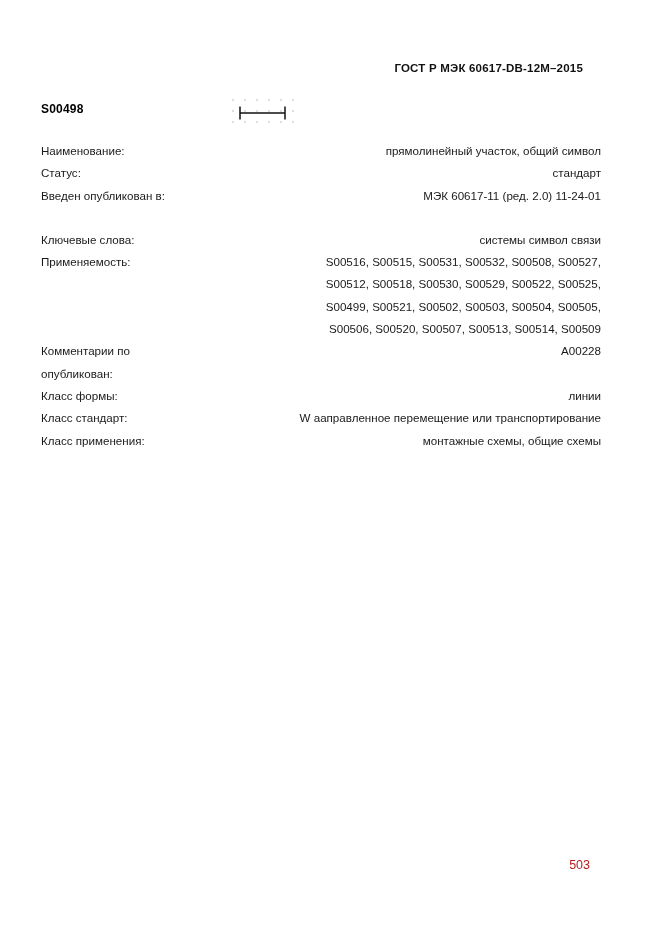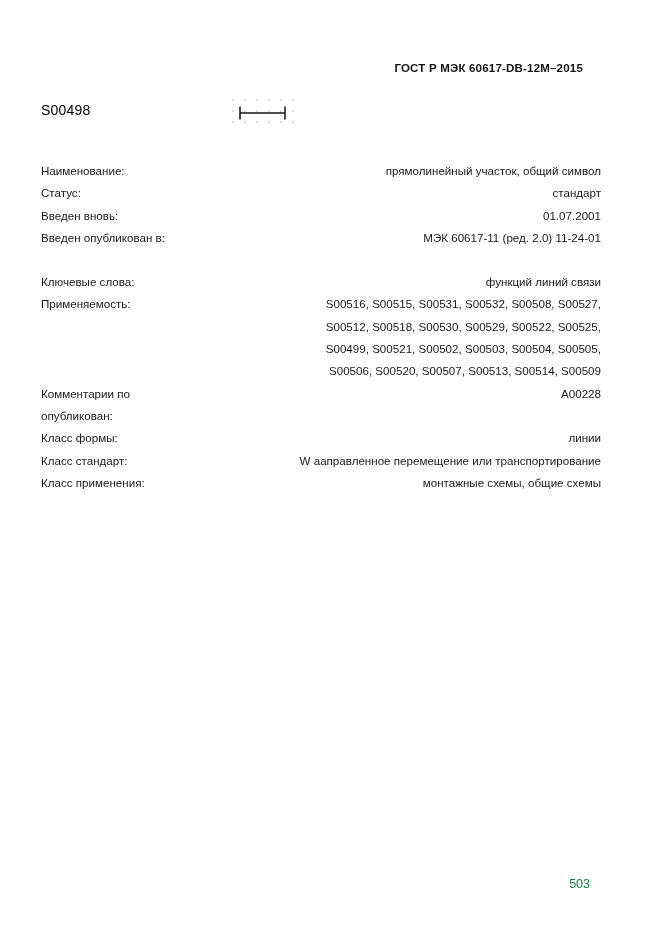--- a/index.html
+++ b/index.html
@@ -27,22 +27,22 @@
     letter-spacing: 0.2px;
     color: #111111;
     white-space: nowrap;
   }
 
   
   .symbol-id {
     position: absolute;
     left: 41px;
     top: 102px;
-    font-size: 14px;
-    font-weight: normal;
+    font-size: 12px;
+    font-weight: bold;
     letter-spacing: 0.2px;
     color: #000000;
   }
 
   
   .symbol-figure {
     position: absolute;
     left: 228px;
     top: 96px;
     width: 72px;
@@ -61,21 +61,20 @@
     position: absolute;
     inset: 0;
   }
 
   
   .fields {
     position: absolute;
     left: 41px;
     top: 140px;
     width: 560px;
-    margin-top: 20px;
   }
   .row {
     display: flex;
     align-items: flex-start;
     font-size: 11.6px;
     line-height: 22.3px;
   }
   .row .label {
     width: 152px;
     flex: 0 0 152px;
@@ -90,23 +89,23 @@
   }
   .row.gap-before {
     margin-top: 22px;
     gap: 40px;
   }
 
   
   .page-number {
     position: absolute;
     right: 71px;
-    bottom: 45px;
+    bottom: 64px;
     font-size: 12.5px;
-    color: #15803d;
+    color: #b91c1c;
   }
 </style>
 </head>
 <body>
 
 <div class="page">
 
   <div class="doc-header">ГОСТ Р МЭК 60617-DB-12M–2015</div>
 
   <div class="symbol-id">S00498</div>
@@ -125,33 +124,29 @@
     <div class="row">
       <div class="label">Наименование:</div>
       <div class="value">прямолинейный участок, общий символ</div>
     </div>
 
     <div class="row">
       <div class="label">Статус:</div>
       <div class="value">стандарт</div>
     </div>
 
-    <div class="row">
-      <div class="label">Введен вновь:</div>
-      <div class="value">01.07.2001</div>
-    </div>
 
     <div class="row">
       <div class="label">Введен опубликован в:</div>
       <div class="value">МЭК 60617-11 (ред. 2.0) 11-24-01</div>
     </div>
 
     <div class="row gap-before">
       <div class="label">Ключевые слова:</div>
-      <div class="value">функций линий связи</div>
+      <div class="value">системы символ связи</div>
     </div>
 
     <div class="row">
       <div class="label">Применяемость:</div>
       <div class="value">S00516, S00515, S00531, S00532, S00508, S00527,
 S00512, S00518, S00530, S00529, S00522, S00525,
 S00499, S00521, S00502, S00503, S00504, S00505,
 S00506, S00520, S00507, S00513, S00514, S00509</div>
     </div>
 

